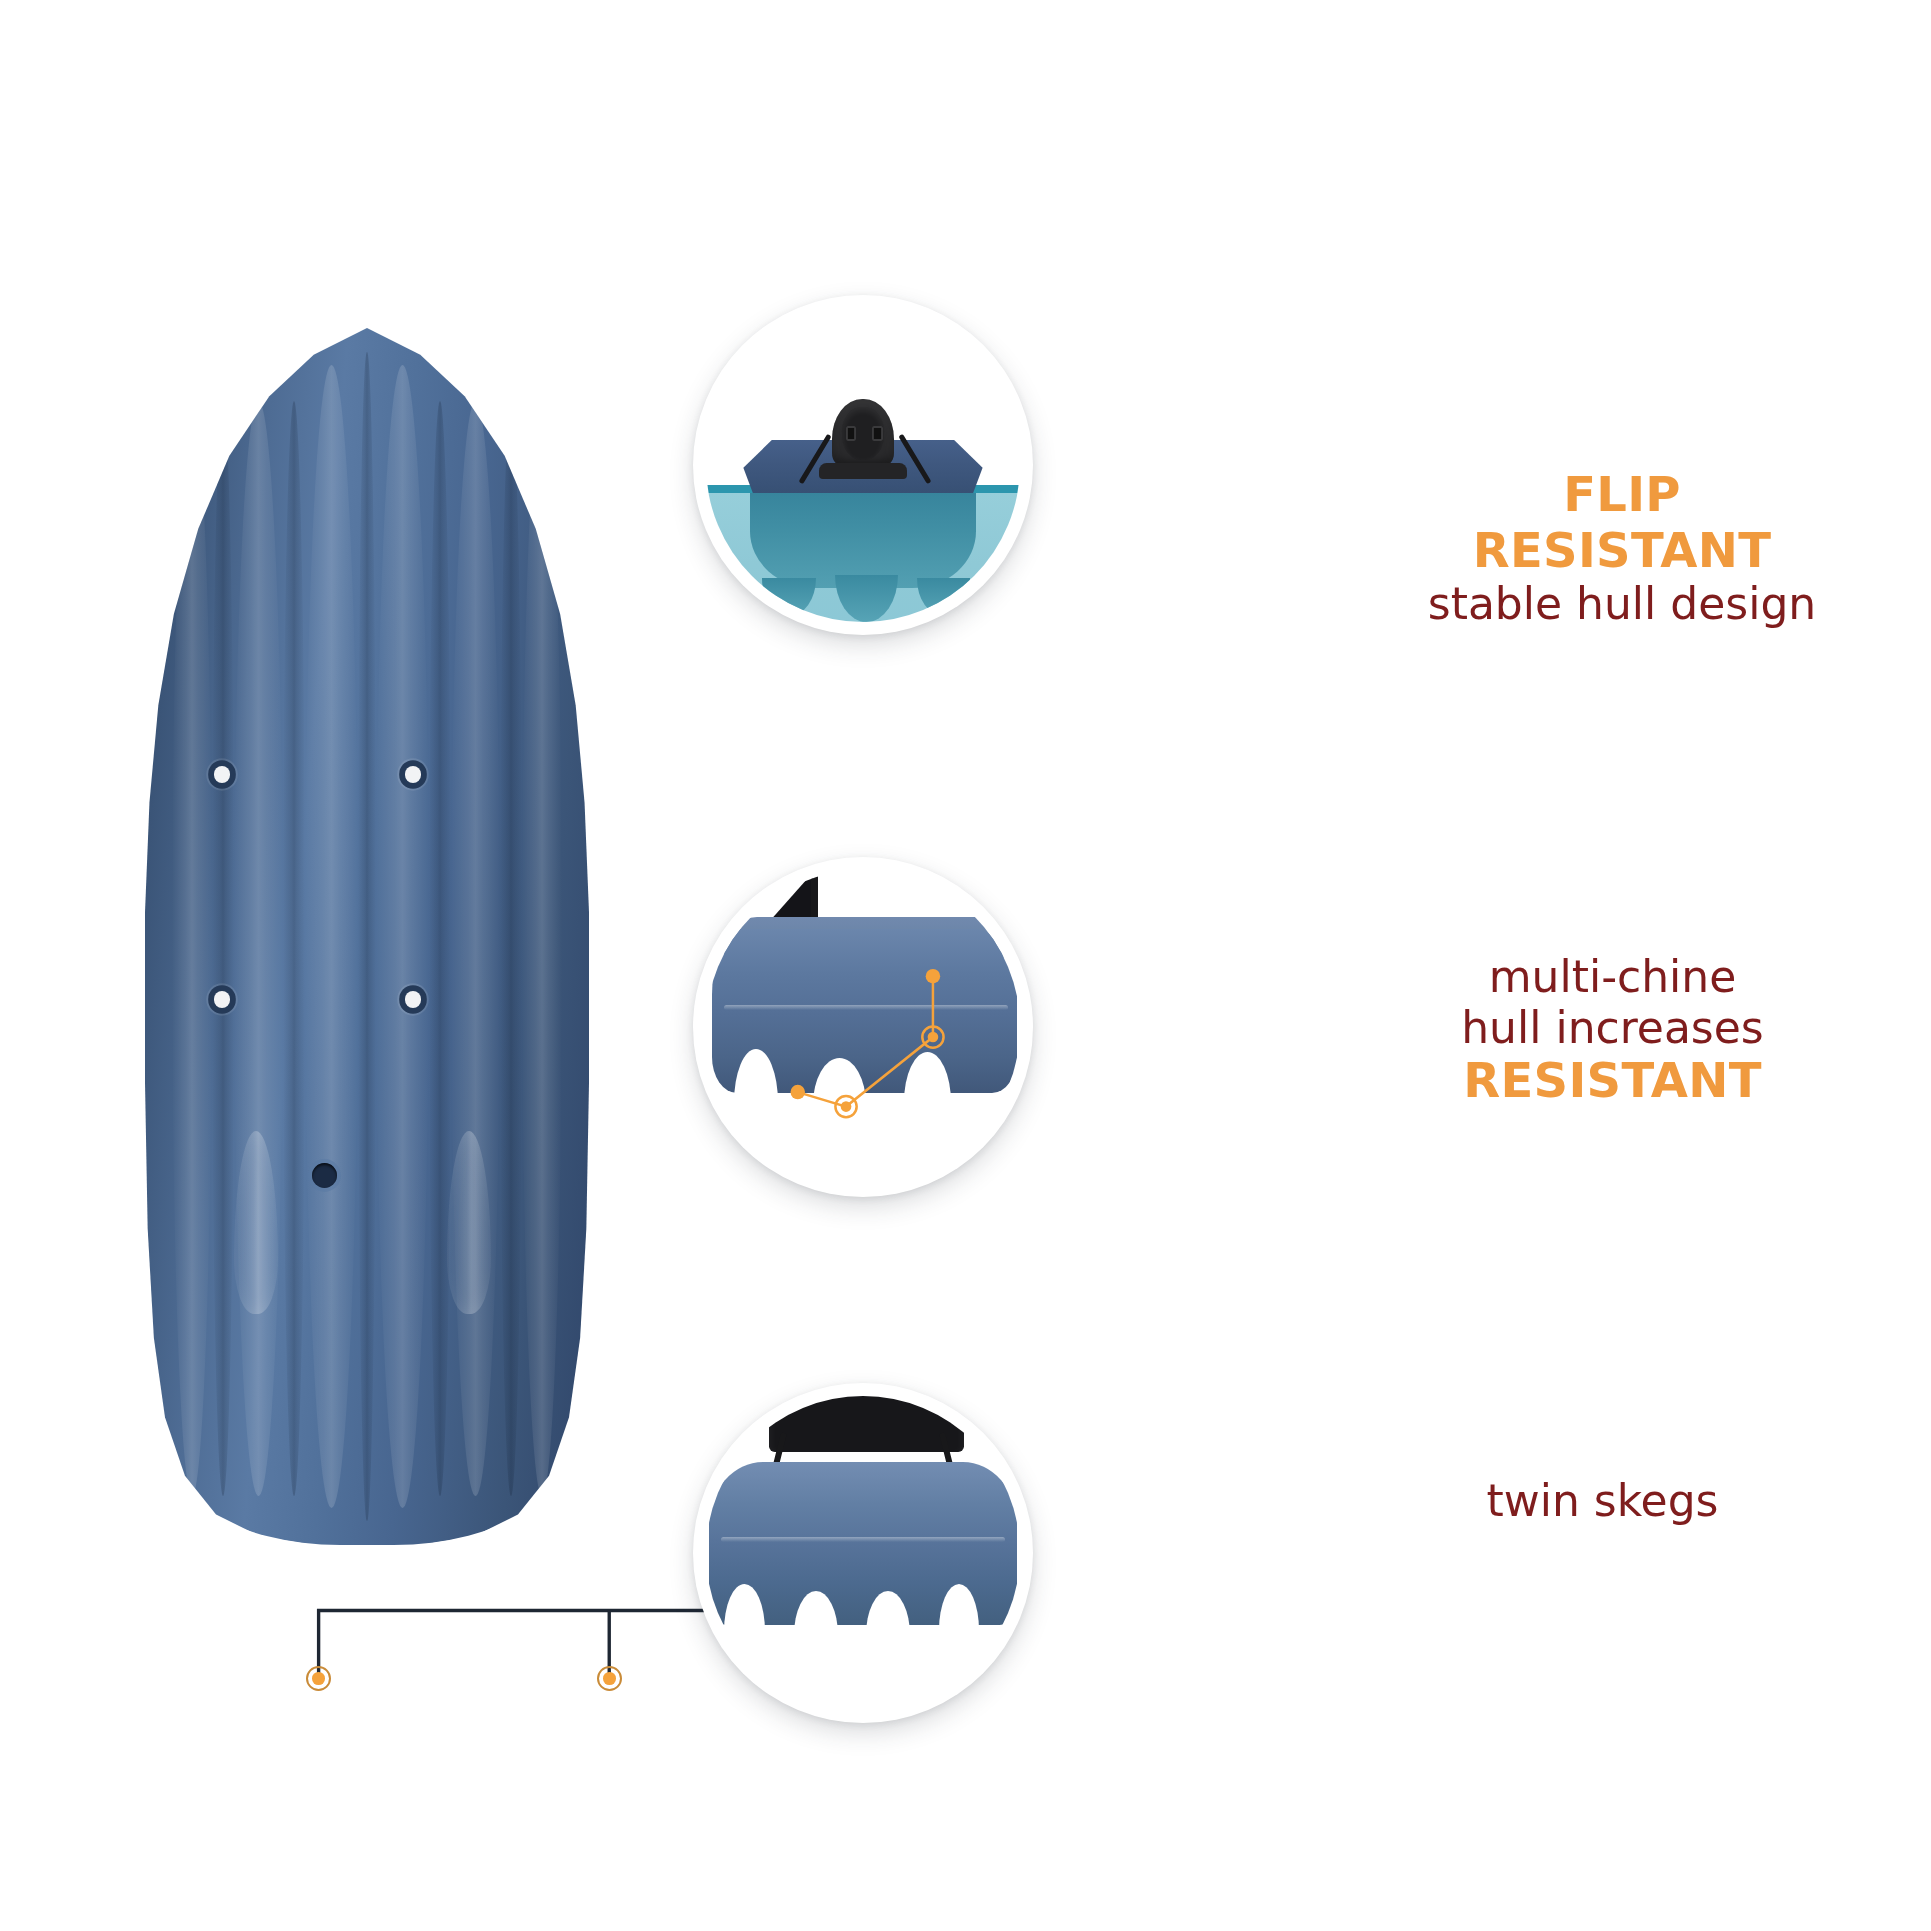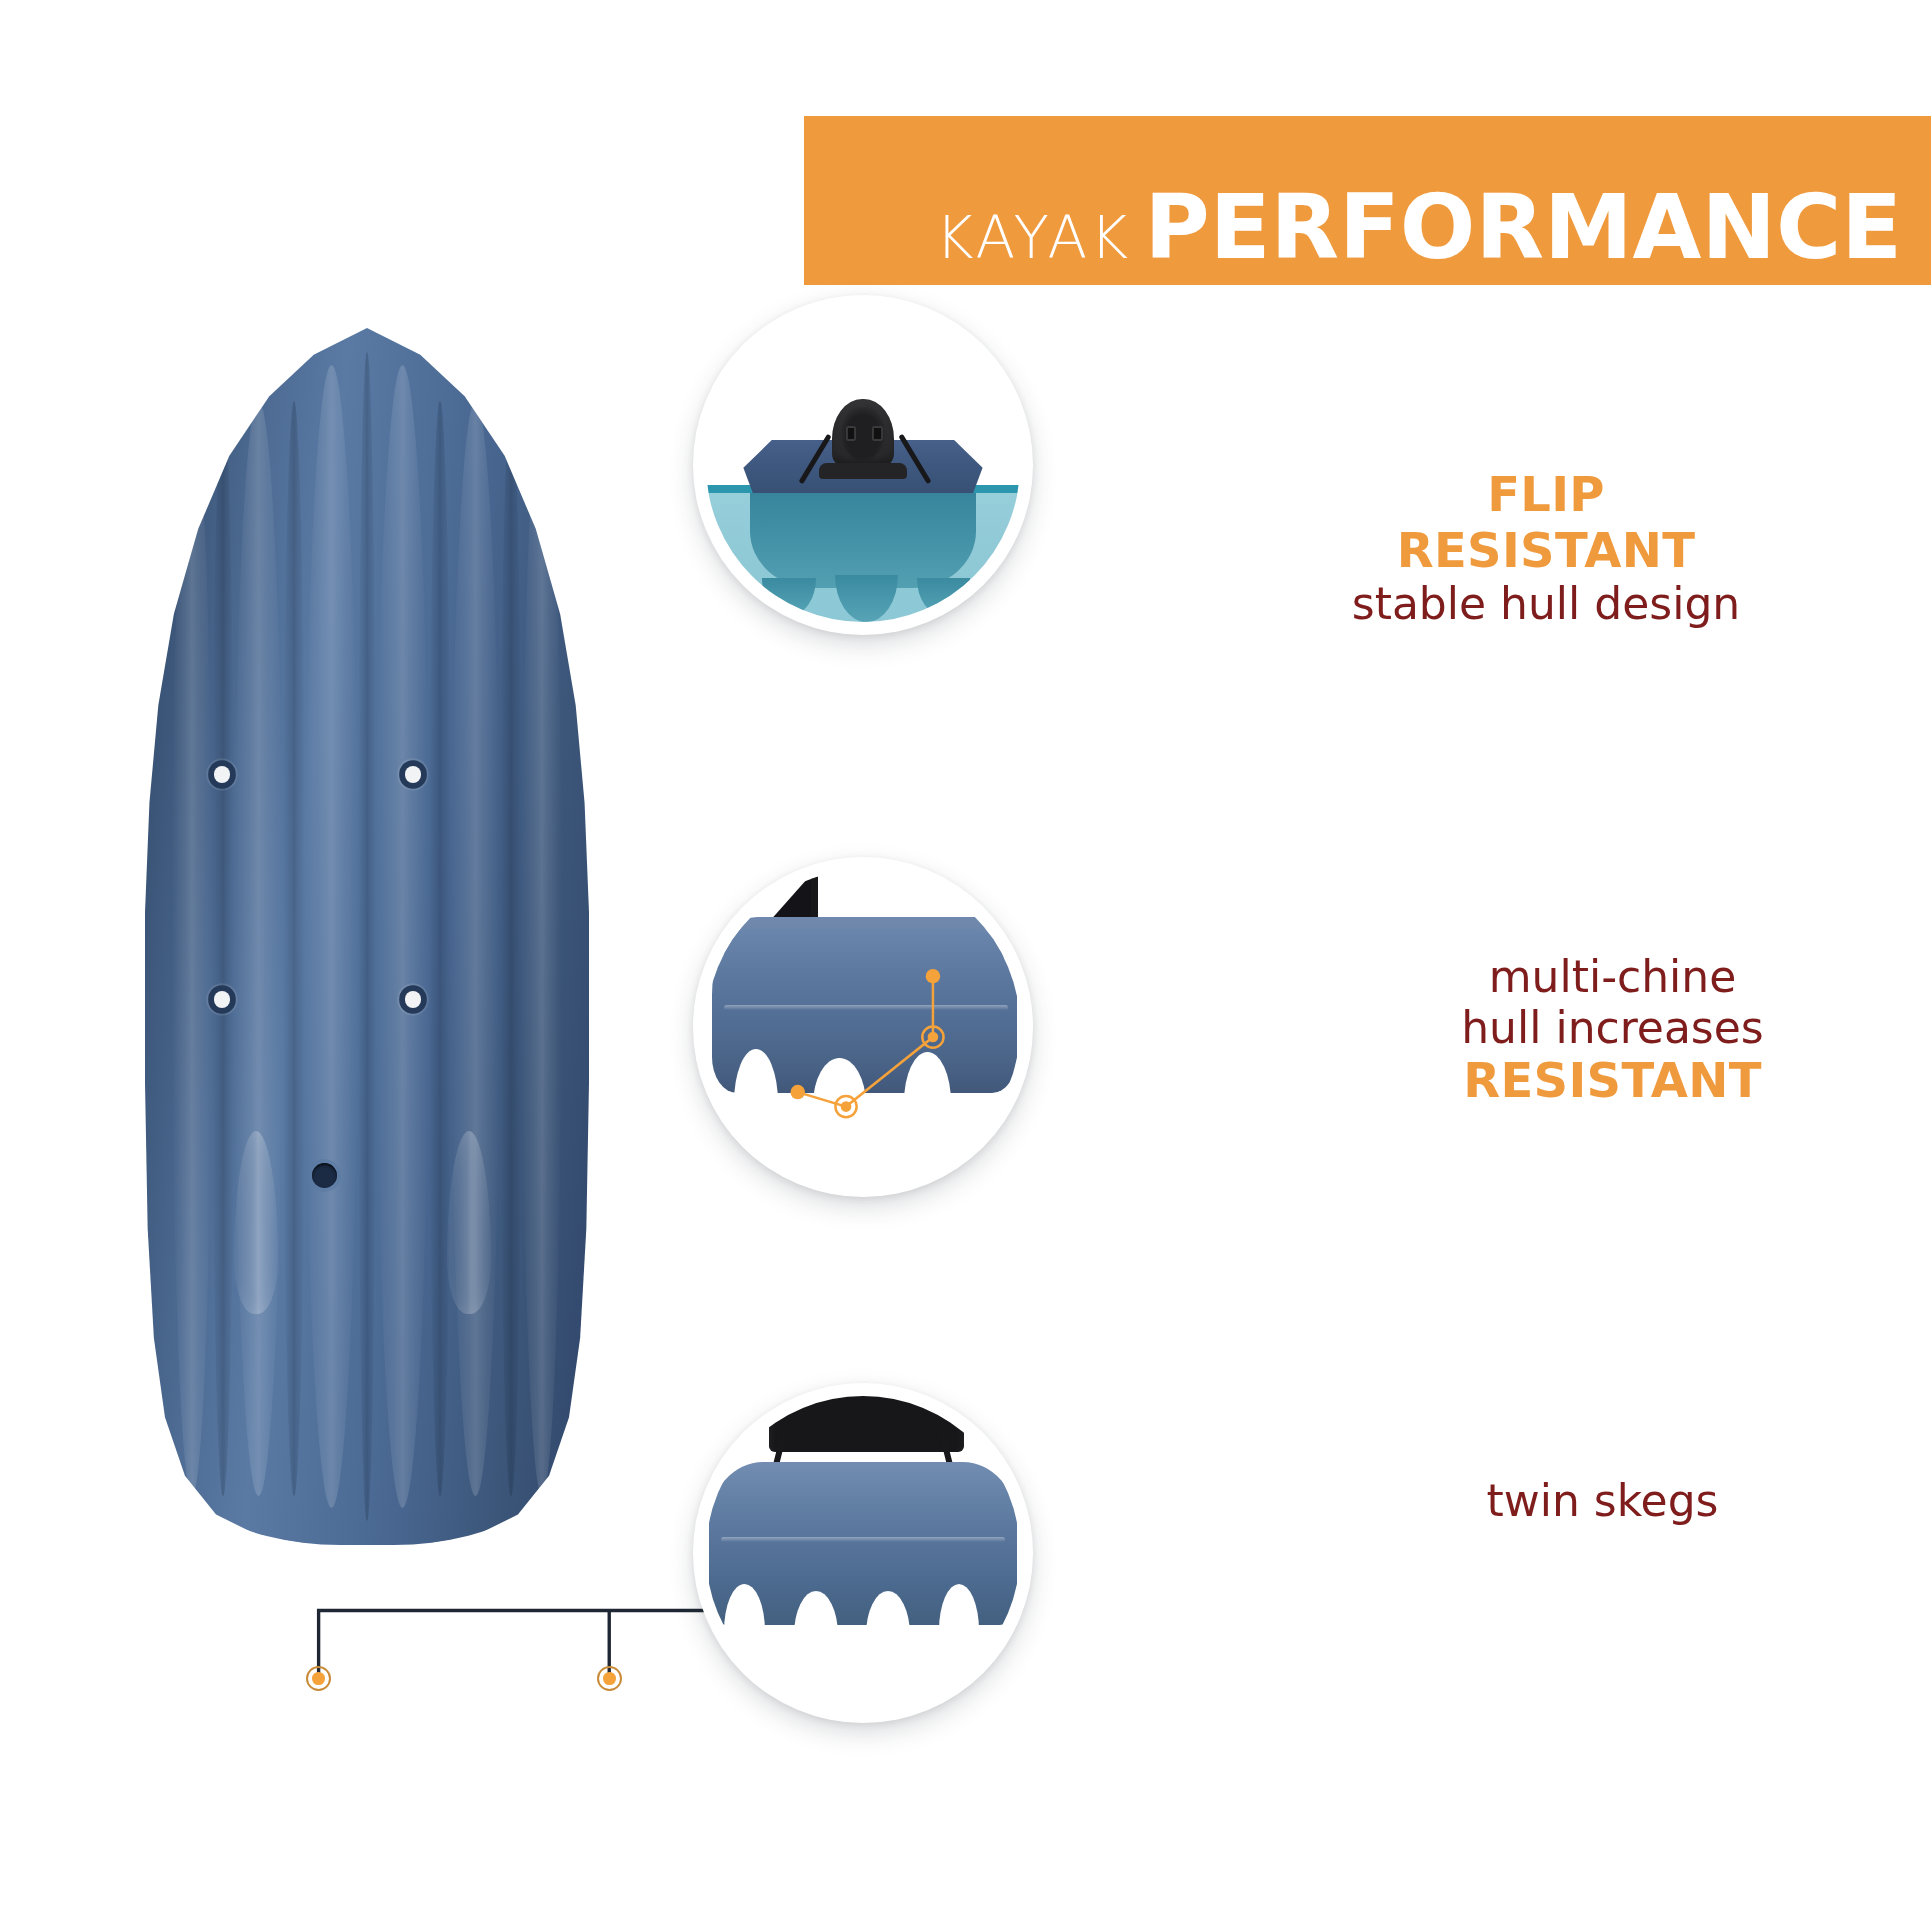--- a/index.html
+++ b/index.html
@@ -253,25 +253,20 @@
     font-size:44px;
     font-family:"DejaVu Sans",sans-serif;
     display:block;
   }
 </style>
 </head>
 <body>
 
 <div class="stage">
 
-  <div class="banner">
-    <div class="banner-title">
-      <span class="kayak">KAYAK</span><span class="perf">PERFORMANCE</span>
-    </div>
-  </div>
 
   <div class="kayak-wrap">
     <div class="kayak-body">
       <div class="ribs">
         <div class="rib" style="left:6%;width:9%;"></div>
         <div class="rib dark" style="left:15%;width:5%;"></div>
         <div class="rib" style="left:20%;width:11%;"></div>
         <div class="rib dark" style="left:31%;width:5%;"></div>
         <div class="rib" style="left:36%;width:12%;top:3%;height:94%;"></div>
         <div class="rib dark" style="left:48%;width:4%;top:2%;height:96%;"></div>
@@ -318,21 +313,21 @@
       <div class="strap" style="left:38.5%;top:40.5%;width:4.8px;height:56px;transform:rotate(31deg);"></div>
       <div class="strap" style="left:61%;top:40.5%;width:4.8px;height:56px;transform:rotate(-31deg);"></div>
       <div class="seat" style="left:40%;top:29%;width:20%;height:22%;"></div>
       <div class="seat-pad" style="left:43.2%;top:31.5%;width:13.6%;height:17%;"></div>
       <div class="clip" style="left:44.5%;top:37.5%;"></div>
       <div class="clip" style="left:53%;top:37.5%;"></div>
       <div class="seat-base" style="left:36%;top:49.5%;width:28%;height:5%;"></div>
     </div>
   </div>
 
-  <div class="textblock" style="left:1295px;top:467px;width:502px;">
+  <div class="textblock" style="left:1371px;top:467px;width:502px;">
     <span class="t-head">FLIP</span>
     <span class="t-head">RESISTANT</span>
     <span class="t-sub">stable hull design</span>
   </div>
 
   <div class="circle" style="left:693px;top:857px;width:340px;height:340px;">
     <div class="circle-inner">
 
       <div class="fin" style="left:18%;top:1%;width:16%;height:18%;"></div>
       <div class="strap" style="left:33.5%;top:0%;width:6.8px;height:22%;"></div>

